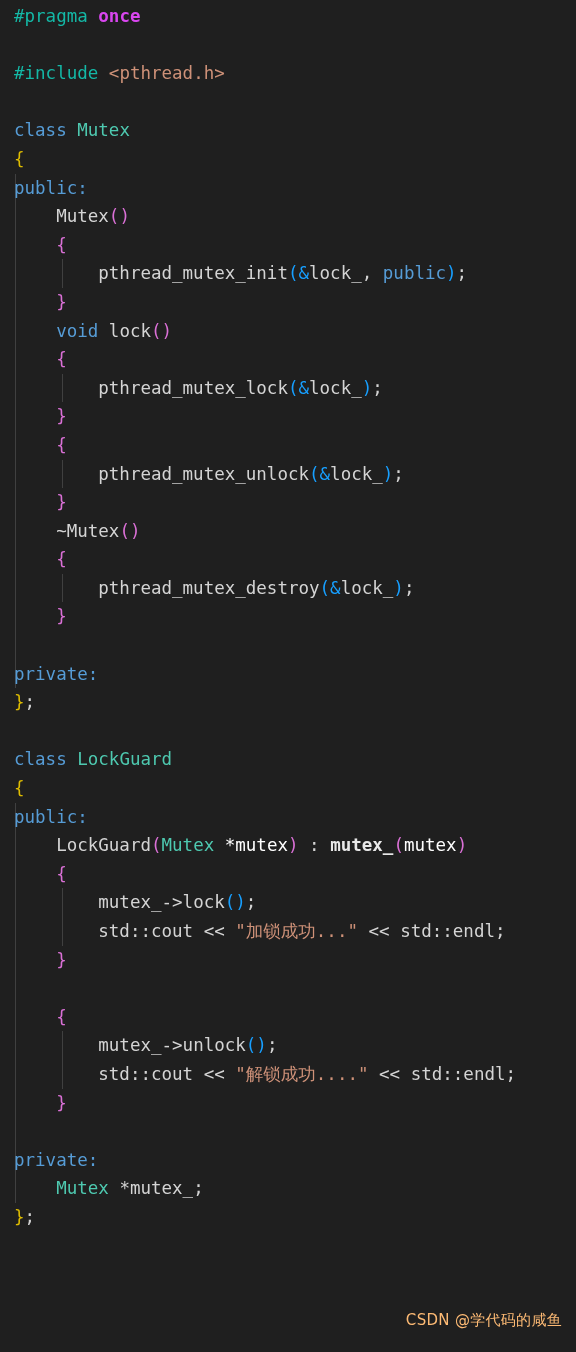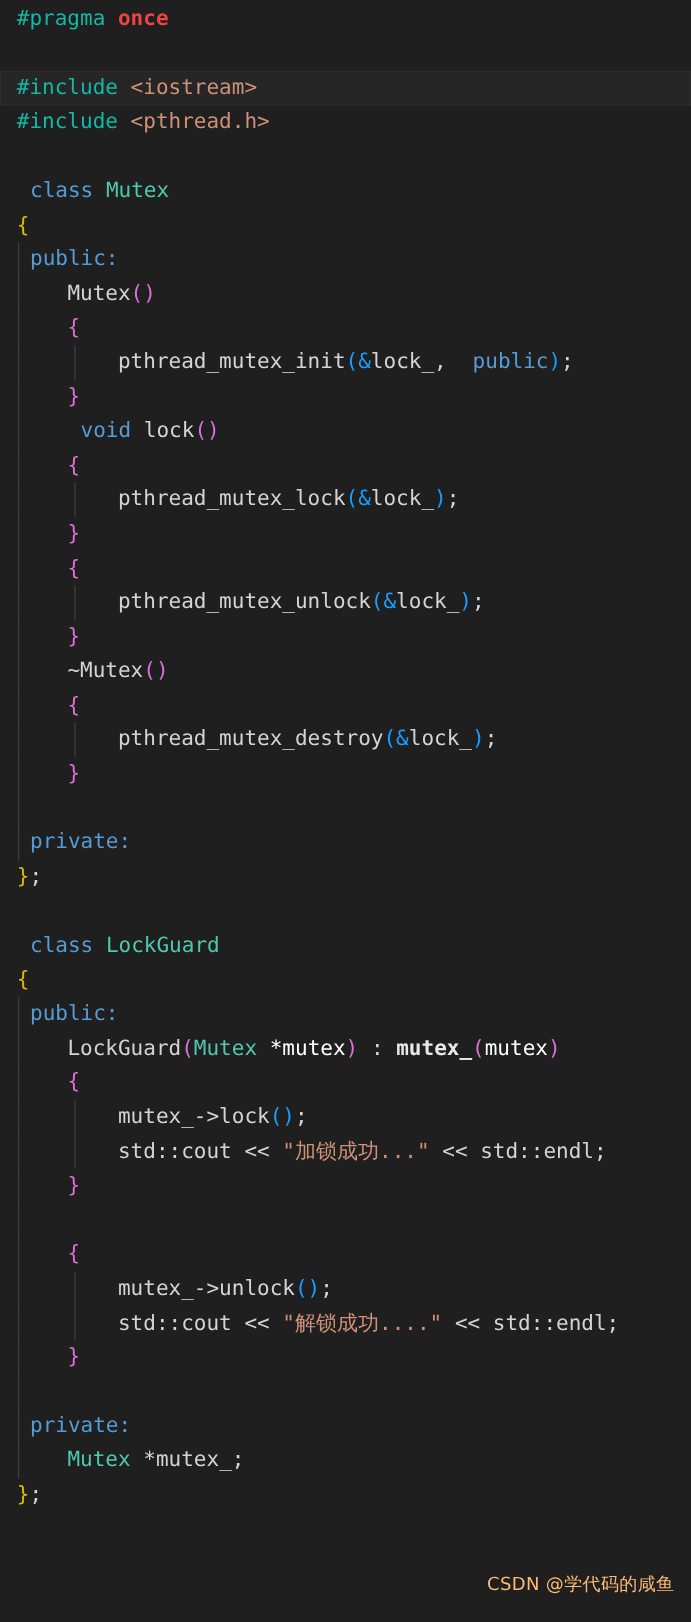--- a/index.html
+++ b/index.html
@@ -31,22 +31,22 @@
     background:#404040; z-index:1;
   }
   .g1::before { left:15px; }
   .g2::before { left:15px; }
   .g2::after  { left:62px; }
   .hl { background:#262626; box-shadow: inset 0 0 0 1px #2d2d2d; }
   .hl .txt { }
 
   
   .pp    { color:#14b8a6; }            
-  .kw    { color:#ef4444; font-weight:bold; }  
-  .key   { color:#569cd6;margin-left:11px; }            
+  .kw    { color:#d946ef; font-weight:bold; }  
+  .key   { color:#569cd6; }            
   .type  { color:#4ec9b0; }            
   .str   { color:#ce9178; }            
   .plain { color:#d4d4d4; }
   .param { color:#ffffff; }            
   .bold  { font-weight:bold; color:#e8e8e8; }
   .by    { color:#ddbb00; }            
   .bm    { color:#da70d6; }            
   .bb    { color:#179fff; }            
   .op    { color:#d4d4d4; }
 
@@ -63,21 +63,20 @@
 </style>
 </head>
 <body>
 
 <div id="editor" style="background: rgb(31, 31, 31);">
 
   <div class="line"><span class="txt"><span class="pp">#pragma</span> <span class="kw">once</span></span></div>
 
   <div class="line"><span class="txt">&nbsp;</span></div>
 
-  <div class="line hl"><span class="txt"><span class="pp">#include</span> <span class="str">&lt;iostream&gt;</span></span></div>
 
   <div class="line"><span class="txt"><span class="pp">#include</span> <span class="str">&lt;pthread.h&gt;</span></span></div>
 
   <div class="line"><span class="txt">&nbsp;</span></div>
 
   <div class="line"><span class="txt"><span class="key">class</span> <span class="type">Mutex</span></span></div>
 
   <div class="line"><span class="txt"><span class="by">{</span></span></div>
 
   <div class="line g1"><span class="txt"><span class="key">public:</span></span></div>

